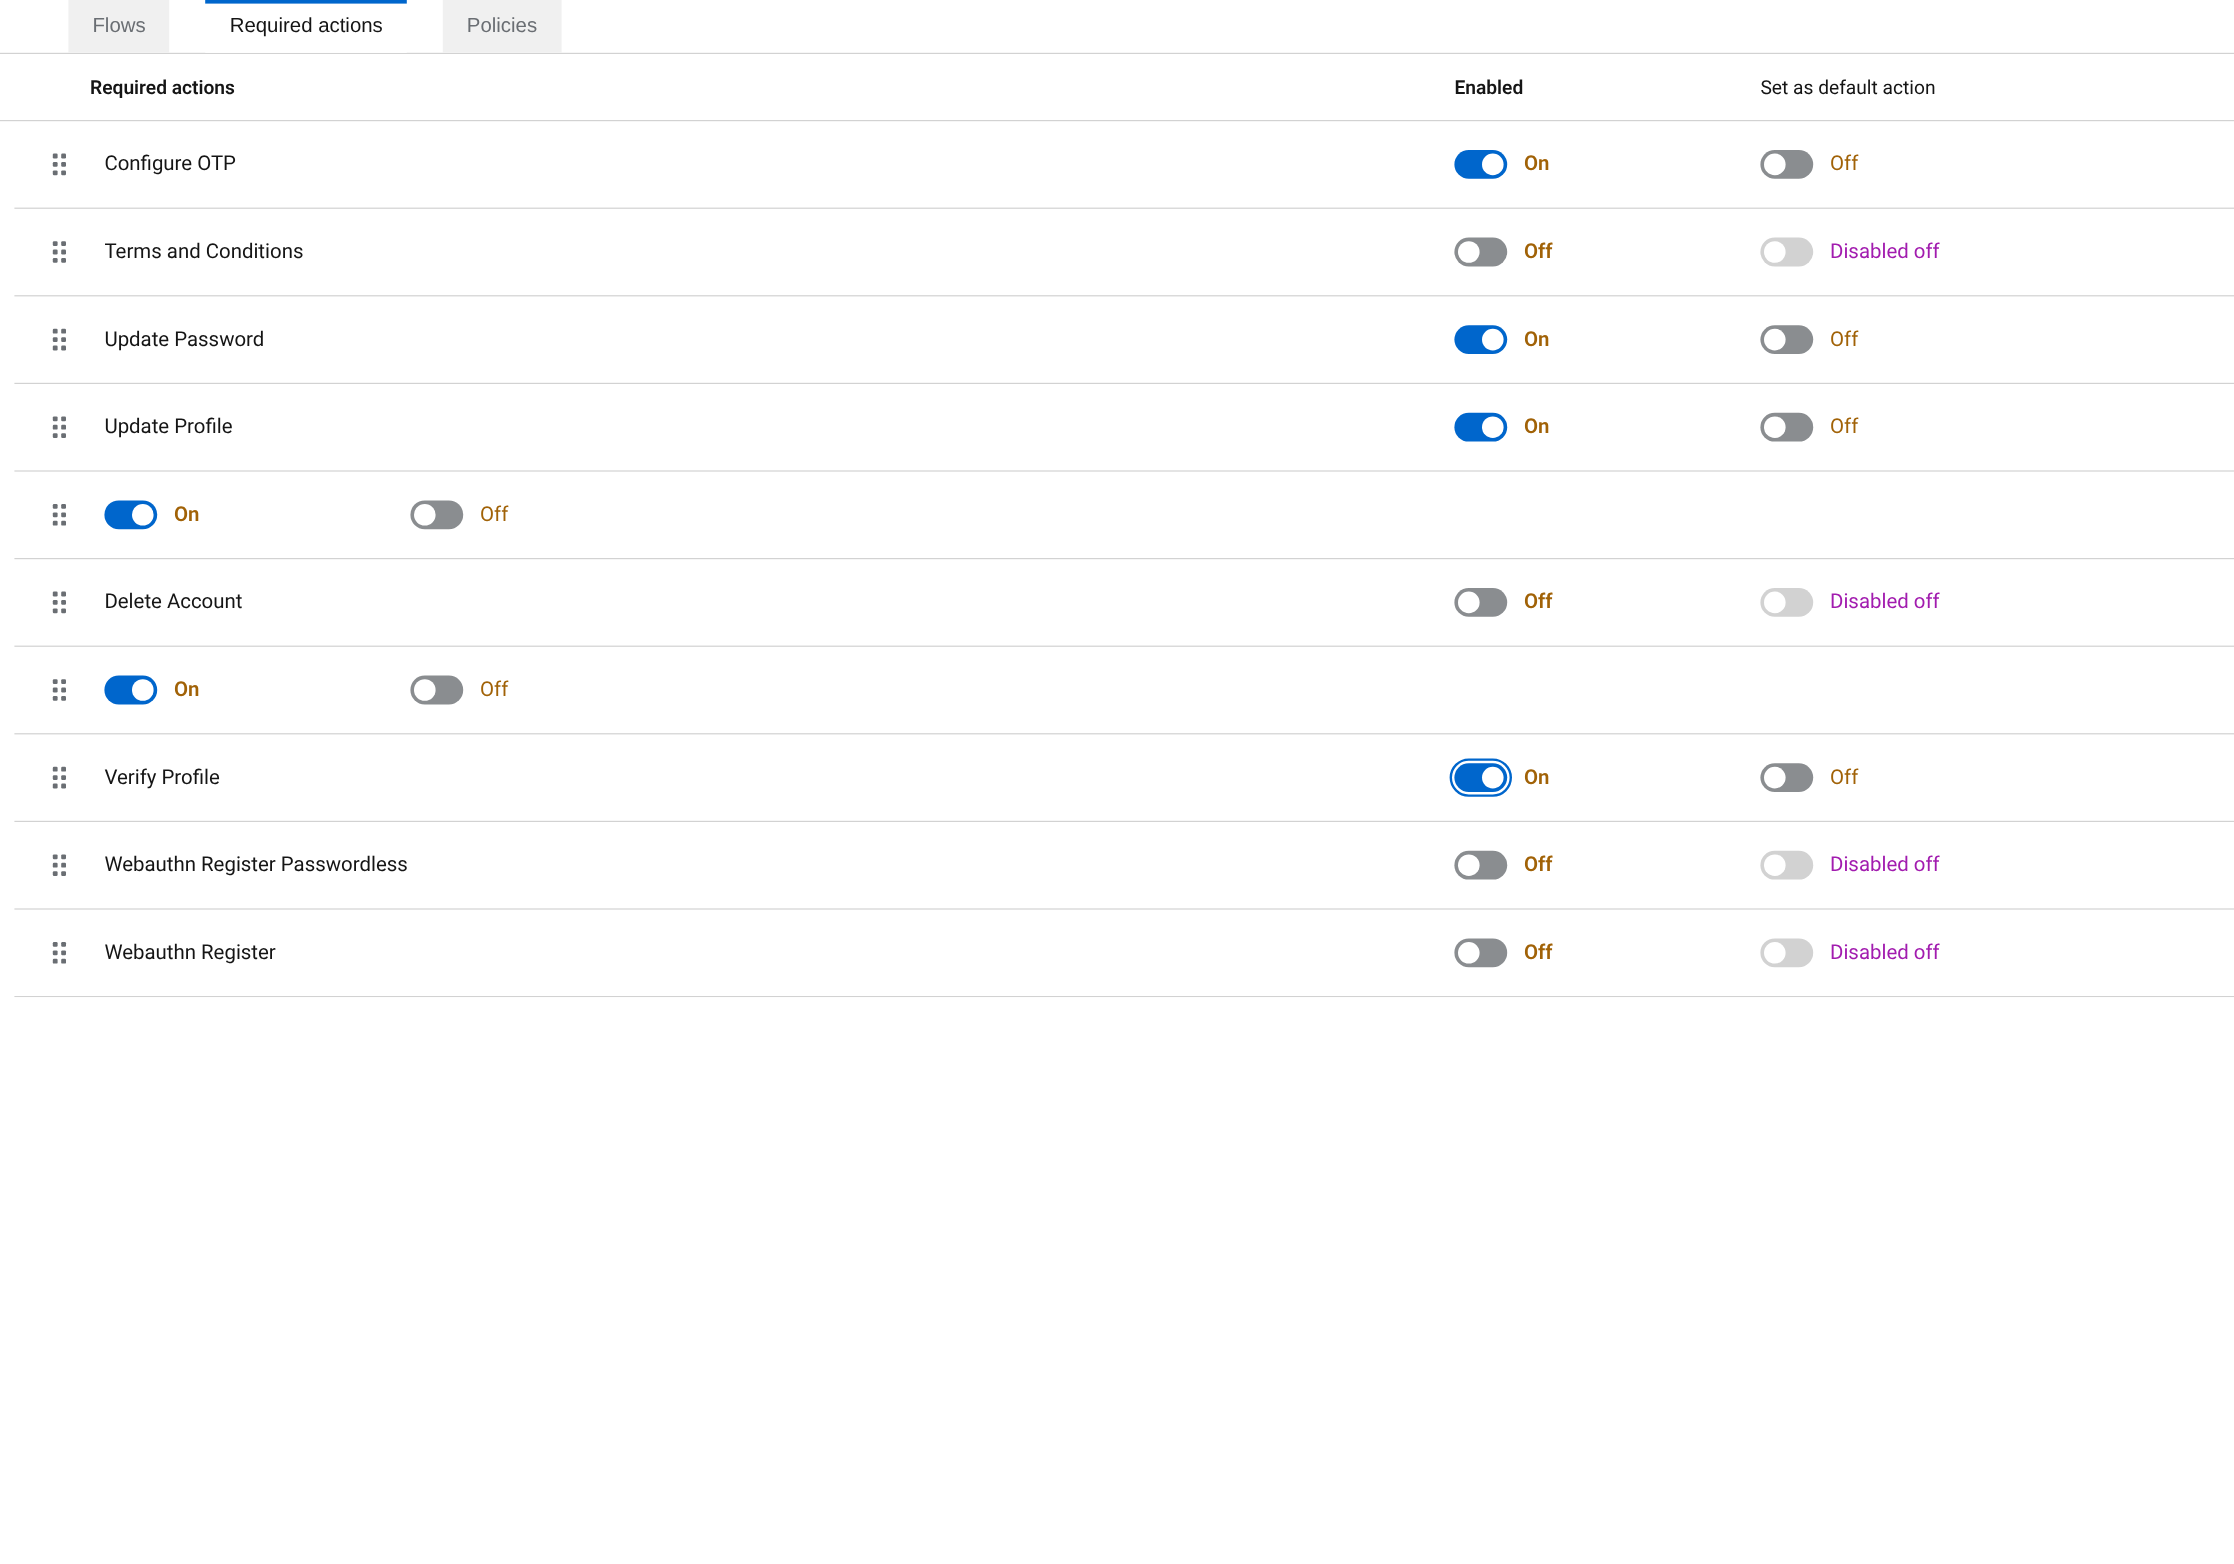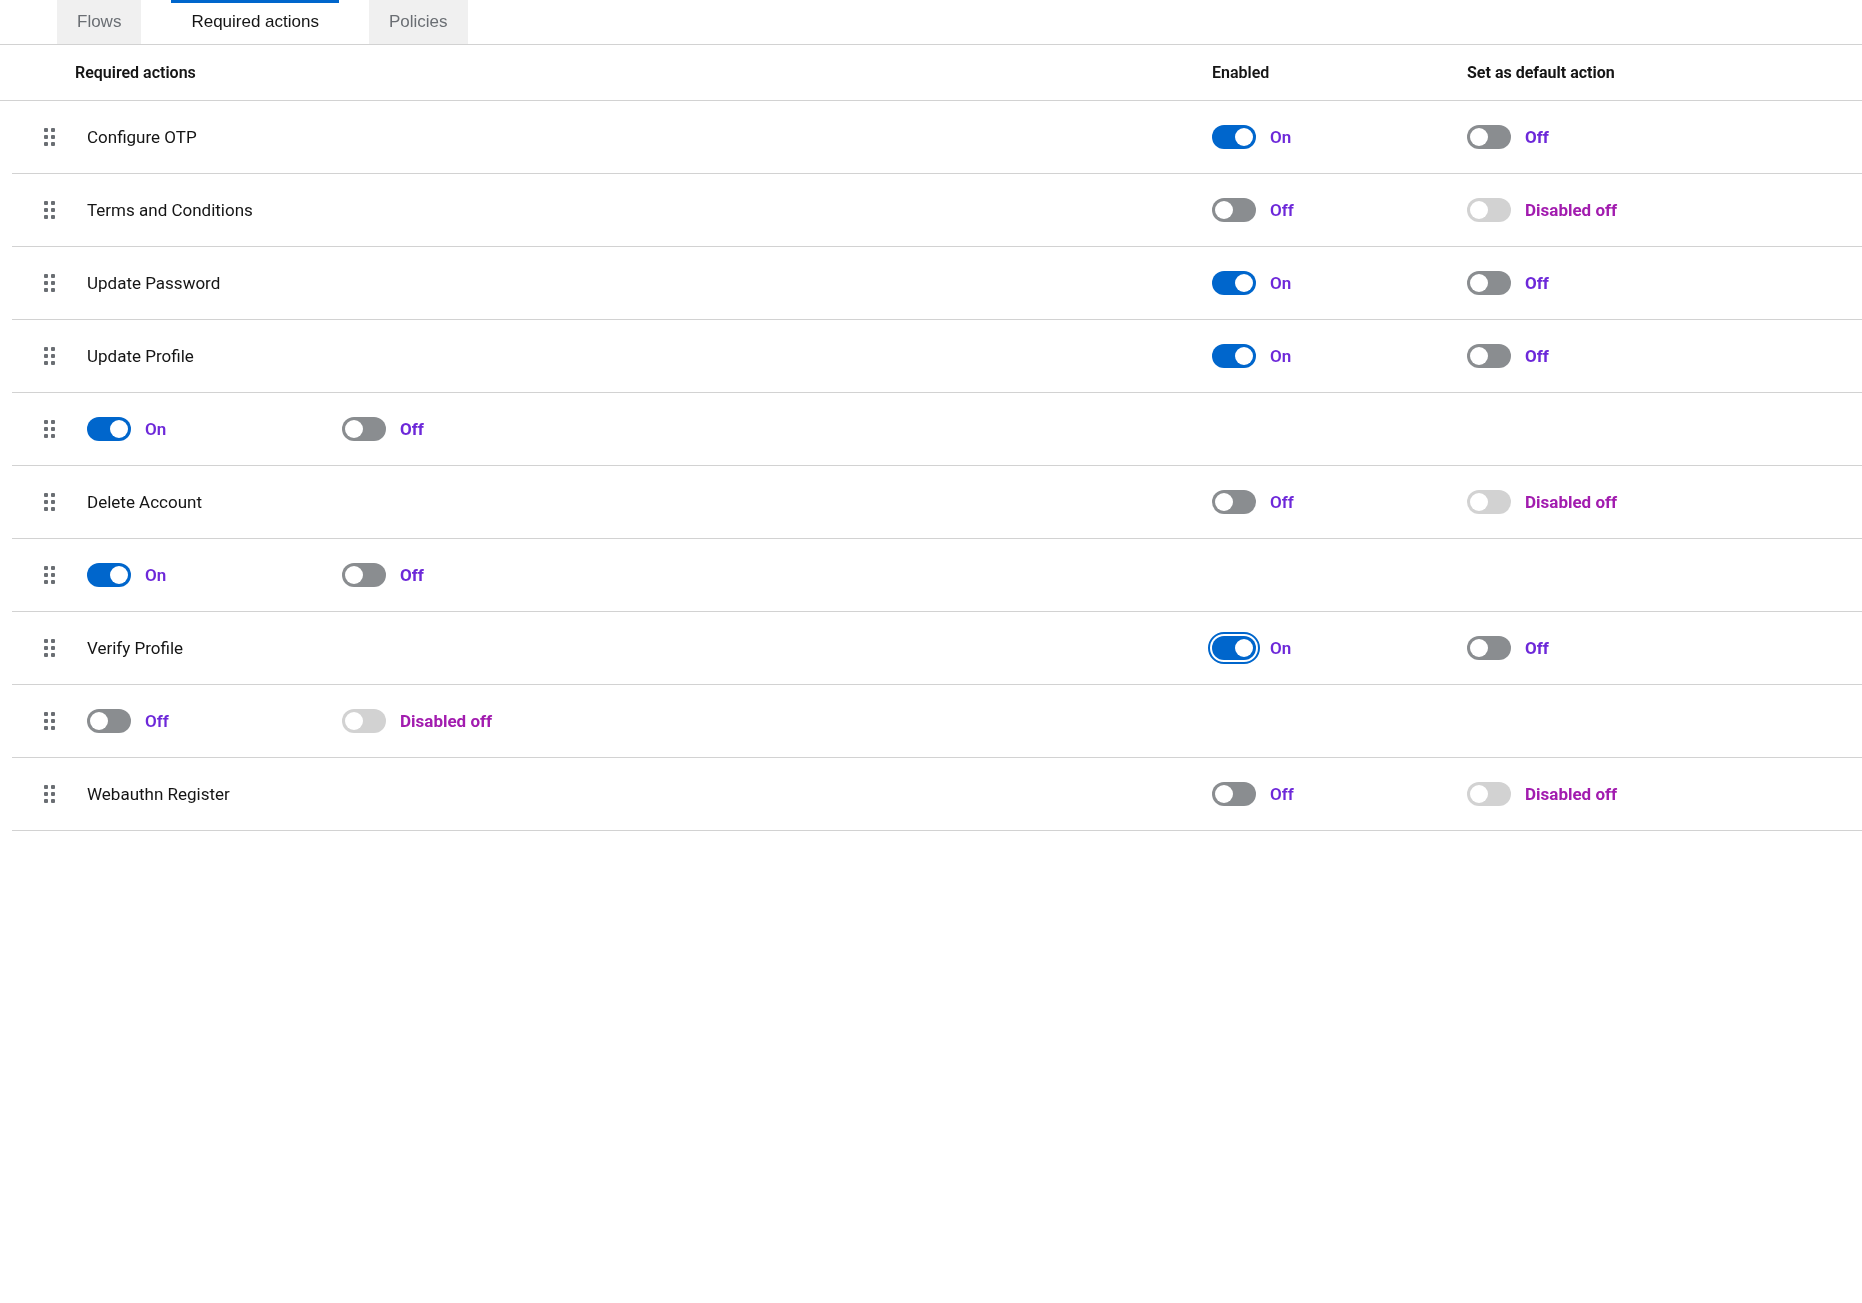--- a/index.html
+++ b/index.html
@@ -55,21 +55,21 @@
     }
     .col-enabled {
       width: 255px;
       flex-shrink: 0;
       font-weight: 600;
       font-size: 16px;
     }
     .col-default {
       width: 395px;
       flex-shrink: 0;
-      font-weight: 700;
+      font-weight: 400;
       font-size: 16px;
     }
     .table-row {
       display: flex;
       align-items: center;
       padding: 24px 0;
       border-bottom: 1px solid #d2d2d2;
       margin-left: 12px;
     }
     .table-row .col-name {
@@ -134,21 +134,21 @@
     }
     .switch.on .switch-knob {
       left: 23px;
     }
     .switch.off .switch-knob,
     .switch.disabled .switch-knob {
       left: 3px;
     }
     .switch-label {
       font-size: 17px;
-      color: #6d28d9;
+      color: #a16207;
     }
     .switch-label.disabled-text {
       color: #a21caf;
     }
   </style>
 </head>
 <body>
 
 <div class="tabs" id="tabs-container">
     <button class="tab">Flows</button>
@@ -398,20 +398,21 @@
         <div class="drag-handle">
           <div class="drag-icon">
             <span></span>
             <span></span>
             <span></span>
             <span></span>
             <span></span>
             <span></span>
           </div>
         </div>
+        <div class="col-name">Webauthn Register Passwordless</div>
         <div class="col-enabled">
           <div class="switch-cell">
             <div class="switch off">
               <div class="switch-knob"></div>
             </div>
             <span class="switch-label">Off</span>
           </div>
         </div>
         <div class="col-default">
           <div class="switch-cell">

